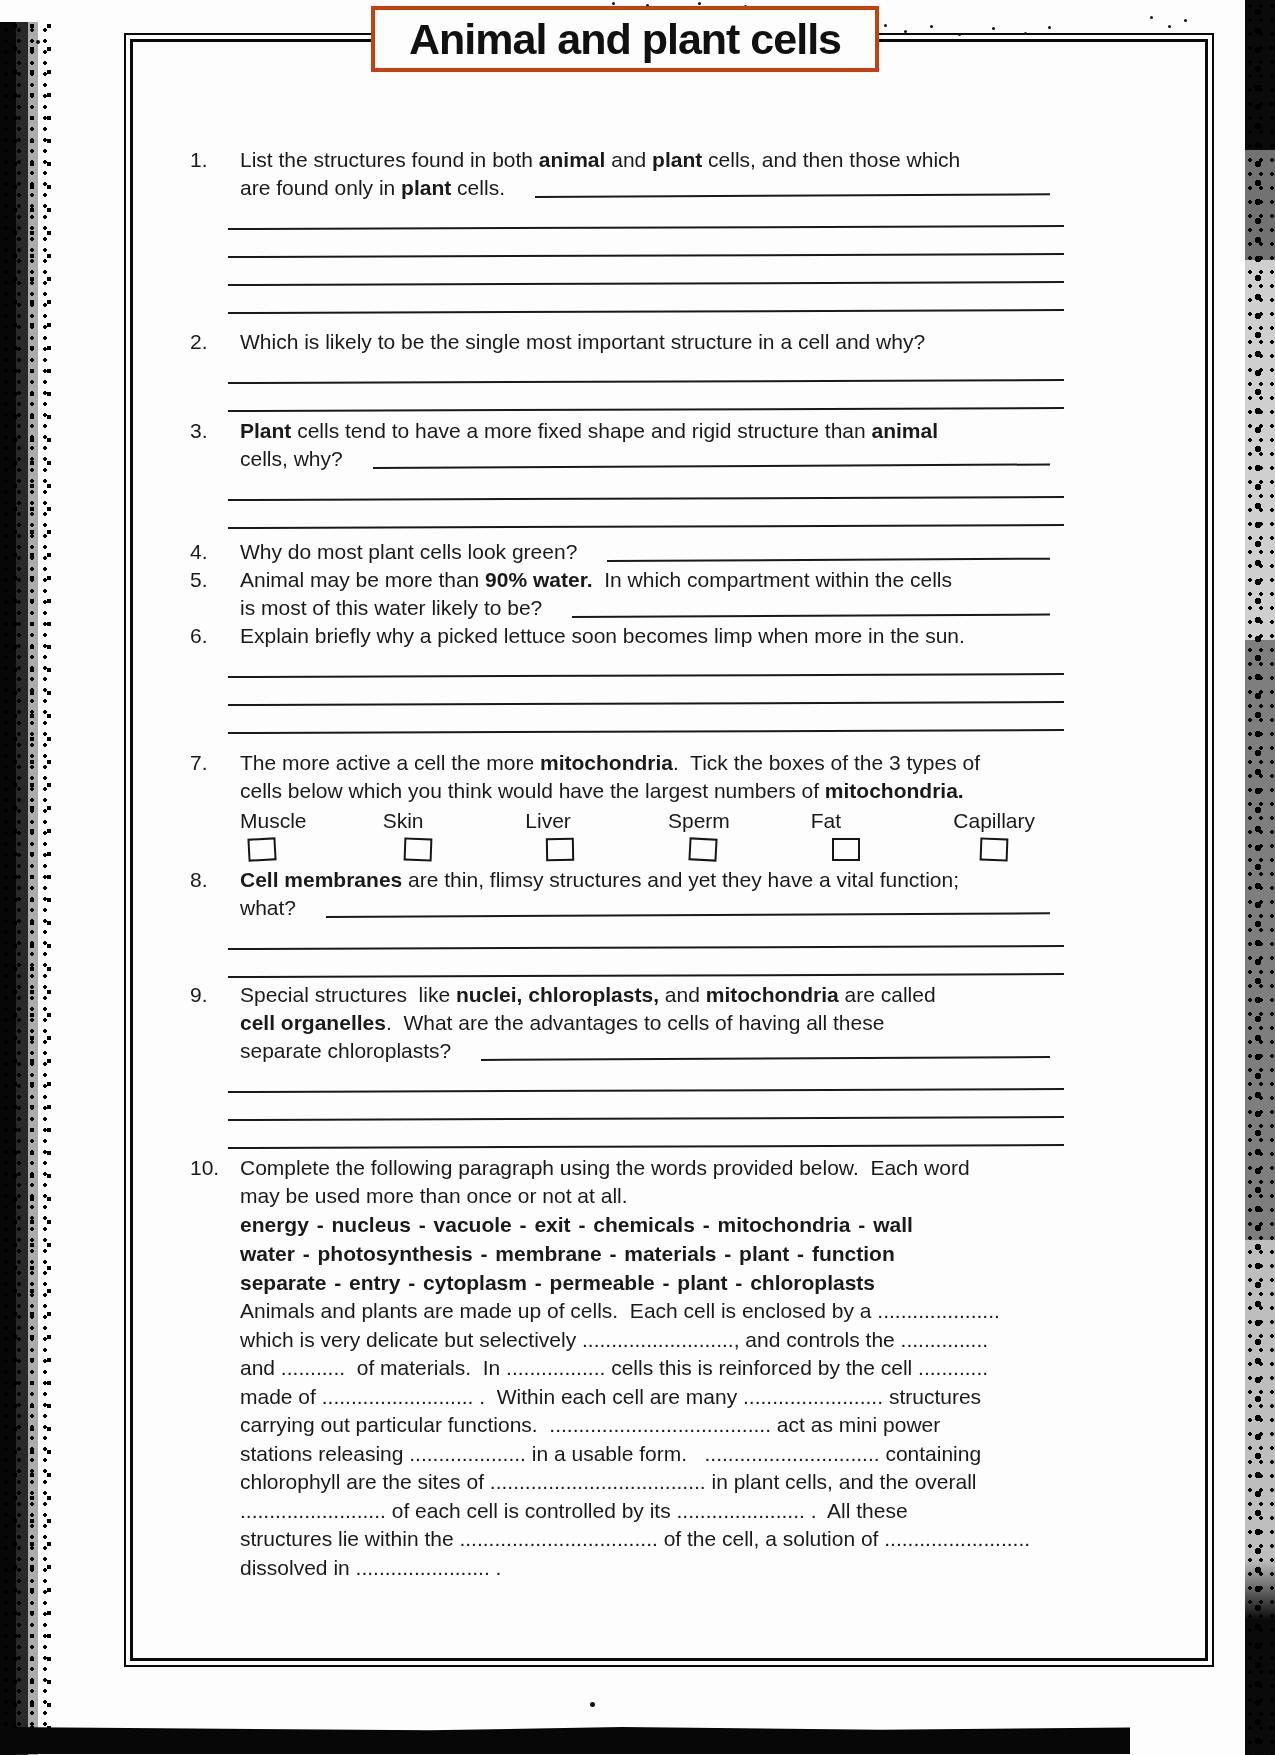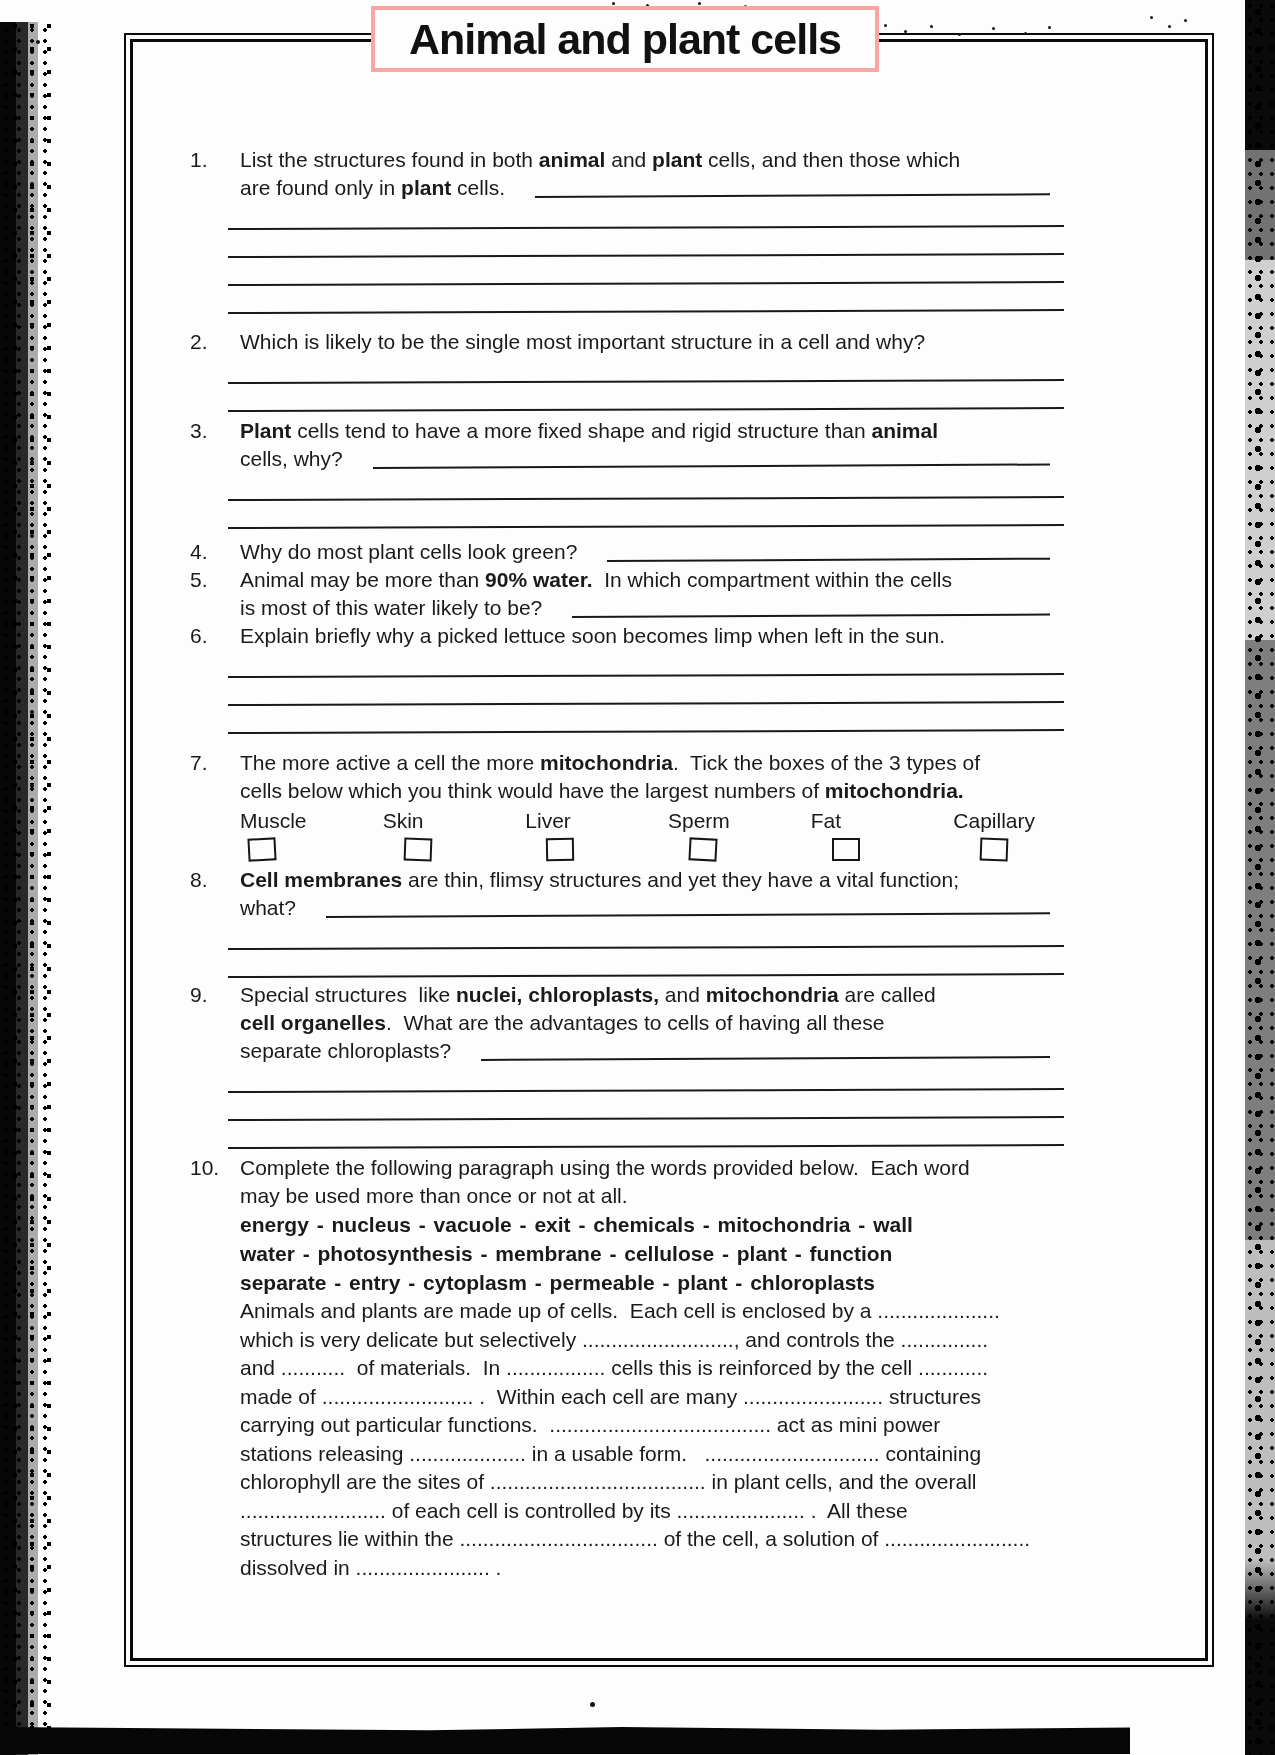--- a/index.html
+++ b/index.html
@@ -27,21 +27,21 @@
     position:absolute;left:0;top:1727px;width:1130px;height:27px;background:#070707;z-index:5;
     clip-path:polygon(0 0,38% 12%,55% 0,78% 10%,100% 2%,100% 100%,0 100%);
   }
   .speck{position:absolute;background:#141414;border-radius:50%;z-index:6;}
   
   .frame-outer{position:absolute;left:124px;top:33px;width:1086px;height:1630px;border:2px solid #0a0a0a;z-index:1;}
   .frame-inner{position:absolute;left:4px;top:4px;right:4px;bottom:4px;border:3px solid #0a0a0a;}
   
   .titlebox{
     position:absolute;left:371px;top:6px;width:500px;height:58px;background:#fdfdfd;
-    border:4px solid #fca5a5;z-index:6;display:flex;align-items:center;justify-content:center;
+    border:4px solid #c2410c;z-index:6;display:flex;align-items:center;justify-content:center;
   }
   .titlebox span{font-weight:bold;font-size:43px;letter-spacing:-1px;white-space:pre;color:#111;}
   
   .content{position:absolute;left:190px;top:146px;width:860px;z-index:3;font-size:21px;line-height:28px;}
   .q{display:flex;}
   .qnum{width:50px;flex:none;}
   .qbody{flex:1;min-width:0;}
   .qline{white-space:pre;}
   .qline span{white-space:pre;}
   .bold{font-weight:bold;}
@@ -146,21 +146,21 @@
             <div class="qline"><span>Animal may be more than </span><span class="bold">90% water.</span><span>  In which compartment within the cells</span></div>
             <div class="qline flexline"><span>is most of this water likely to be?</span><span class="iblank"></span></div>
           </div>
       </div>
     </div>
 
     <div class="q">
       <div class="qnum">6.</div>
       <div class="qbody">
         <div class="qtext">
-            <div class="qline"><span>Explain briefly why a picked lettuce soon becomes limp when left in the sun.</span></div>
+            <div class="qline"><span>Explain briefly why a picked lettuce soon becomes limp when more in the sun.</span></div>
           </div>
         <div class="aline"></div>
         <div class="aline"></div>
         <div class="aline"></div>
       </div>
     </div>
 
     <div class="q" style="margin-top:15px;">
       <div class="qnum">7.</div>
       <div class="qbody">
@@ -225,21 +225,21 @@
 
     <div class="q" style="margin-top:5px;justify-content:center;">
       <div class="qnum">10.</div>
       <div class="qbody">
         <div class="qtext">
             <div class="qline"><span>Complete the following paragraph using the words provided below.  Each word</span></div>
             <div class="qline"><span>may be used more than once or not at all.</span></div>
           </div>
         <div class="wordbank">
           <div class="wbline">energy - nucleus - vacuole - exit - chemicals - mitochondria - wall</div>
-          <div class="wbline">water - photosynthesis - membrane - cellulose - plant - function</div>
+          <div class="wbline">water - photosynthesis - membrane - materials - plant - function</div>
           <div class="wbline">separate - entry - cytoplasm - permeable - plant - chloroplasts</div>
         </div>
         <div class="cloze">
           <div class="pline">Animals and plants are made up of cells.  Each cell is enclosed by a .....................</div>
           <div class="pline">which is very delicate but selectively .........................., and controls the ...............</div>
           <div class="pline">and ...........  of materials.  In ................. cells this is reinforced by the cell ............</div>
           <div class="pline">made of .......................... .  Within each cell are many ........................ structures</div>
           <div class="pline">carrying out particular functions.  ...................................... act as mini power</div>
           <div class="pline">stations releasing .................... in a usable form.   .............................. containing</div>
           <div class="pline">chlorophyll are the sites of ..................................... in plant cells, and the overall</div>

